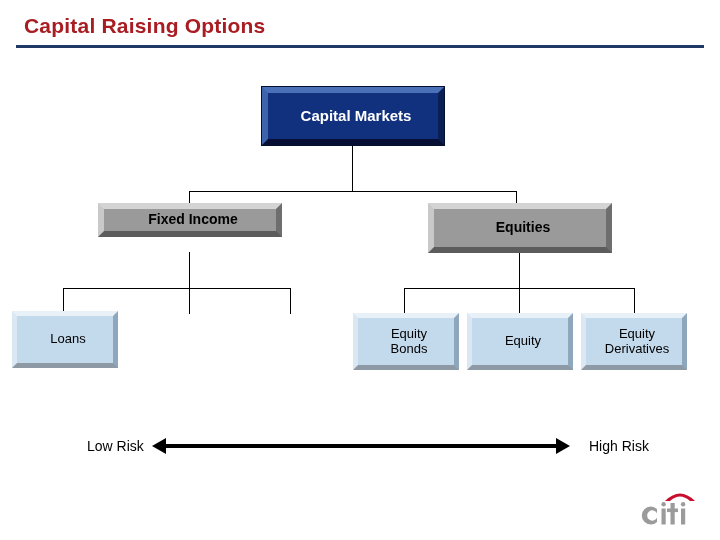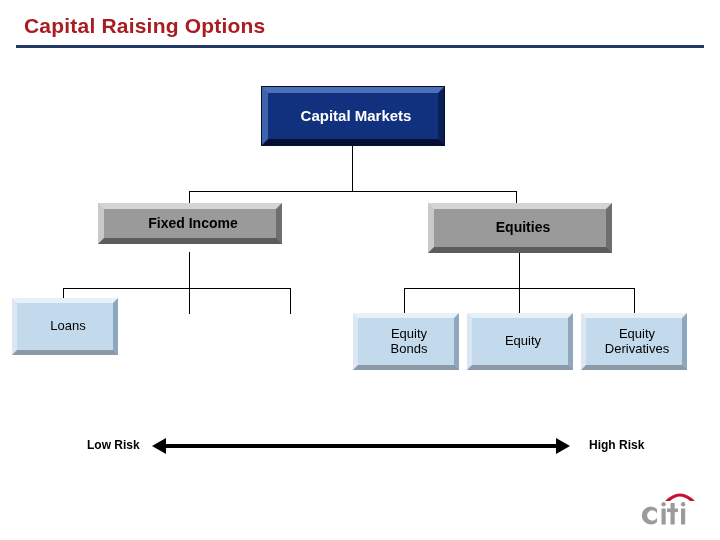--- a/index.html
+++ b/index.html
@@ -75,21 +75,21 @@
   }
 
   
   .ln{position:absolute;background:#000000;z-index:1;}
   .ln-v{width:1px;}
   .ln-h{height:1px;}
 
   
   .risk-label{
     position:absolute;
-    font-size:12px;font-weight:bold;color:#000000;
+    font-size:14px;font-weight:normal;color:#000000;
     white-space:nowrap;
     padding-left:15px;
   }
   .arrow-wrap{
     position:absolute;left:152px;top:438px;width:418px;height:16px;
   }
   .arrow-shaft{
     position:absolute;left:12px;top:6px;width:394px;height:4px;background:#000000;
   }
   .arrow-head{
@@ -130,28 +130,28 @@
   <div class="ln ln-v" style="left:519px;top:252px;height:36px;"></div>
   <div class="ln ln-h" style="left:404px;top:288px;width:230px;"></div>
   <div class="ln ln-v" style="left:404px;top:288px;height:26px;"></div>
   <div class="ln ln-v" style="left:519px;top:288px;height:26px;"></div>
   <div class="ln ln-v" style="left:634px;top:288px;height:26px;"></div>
 
   <div class="node node-navy" style="left:262px;top:87px;width:182px;height:58px;">
     <span class="label">Capital Markets</span>
   </div>
 
-  <div class="node node-gray" style="left:98px;top:203px;width:184px;height:41px;">
+  <div class="node node-gray" style="left:98px;top:203px;width:184px;height:34px;">
     <span class="label">Fixed Income</span>
   </div>
   <div class="node node-gray" style="left:428px;top:203px;width:184px;height:50px;text-align:center;">
     <span class="label">Equities</span>
   </div>
 
-  <div class="node node-blue" style="left:12px;top:298px;width:106px;height:57px;">
+  <div class="node node-blue" style="left:12px;top:311px;width:106px;height:57px;">
     <span class="label">
       <span>Loans</span>
     </span>
   </div>
 
 
 
   <div class="node node-blue" style="left:353px;top:313px;width:106px;height:57px;">
     <span class="label">
       <span>Equity</span><br>

